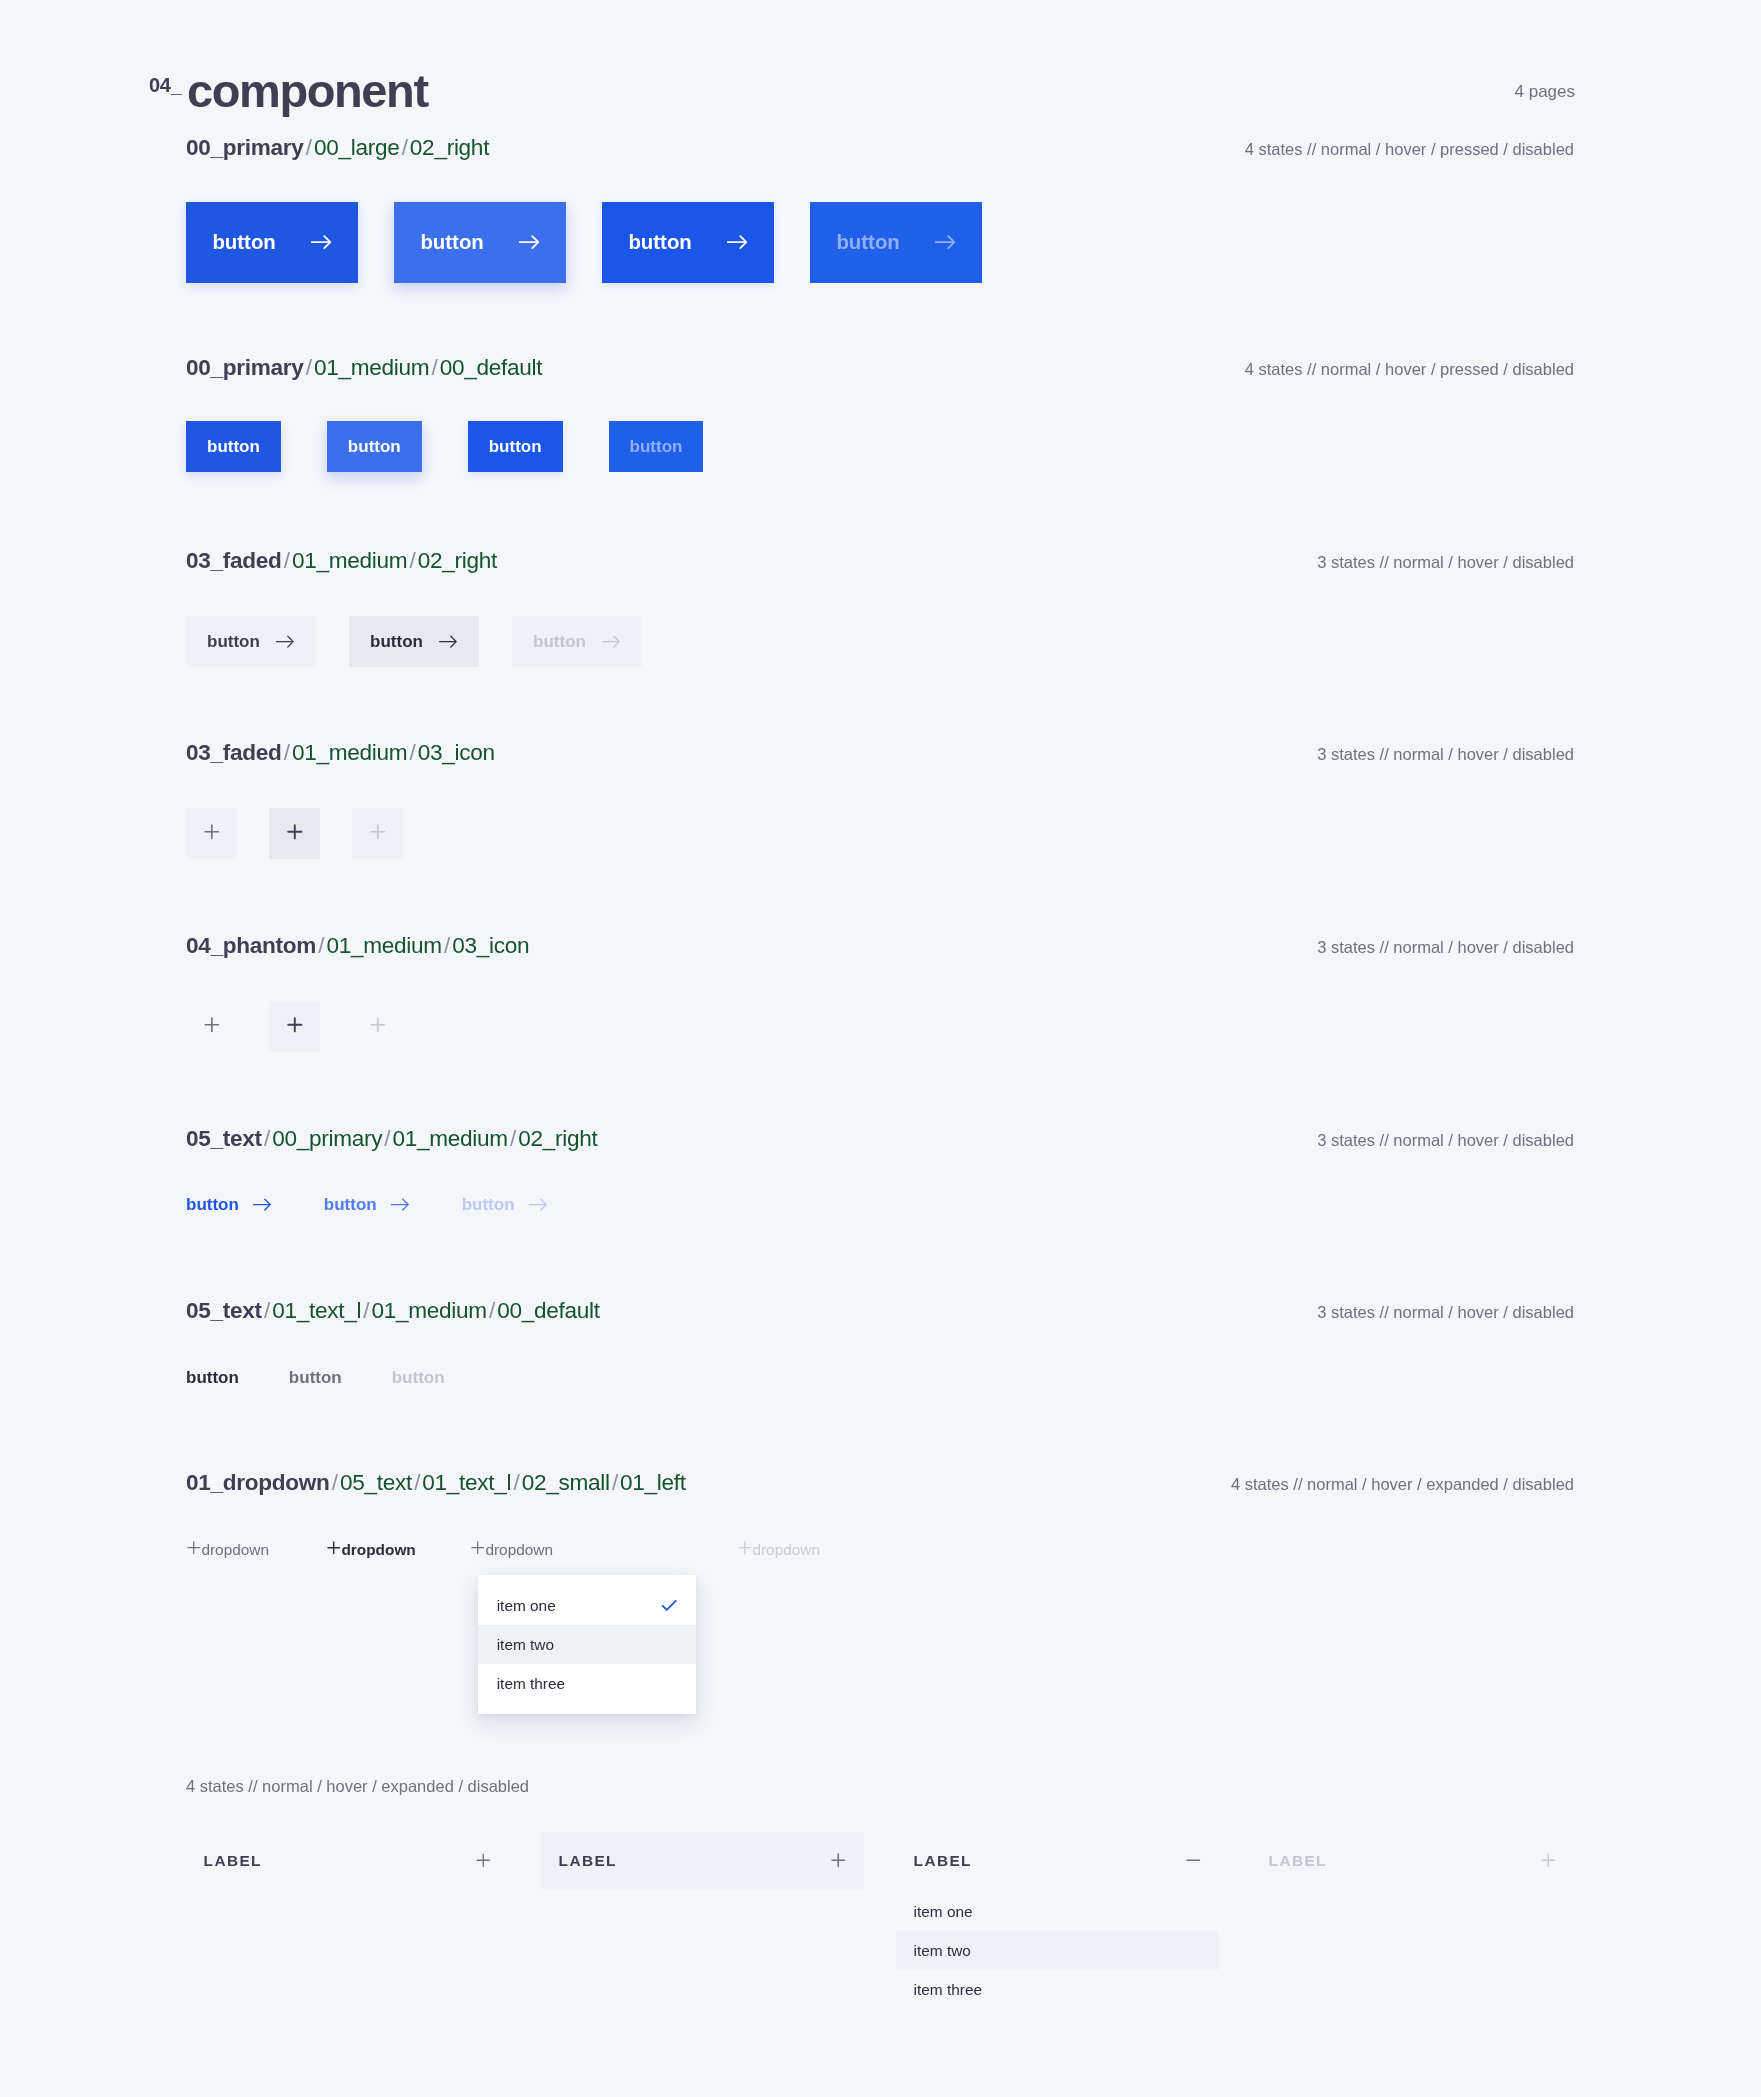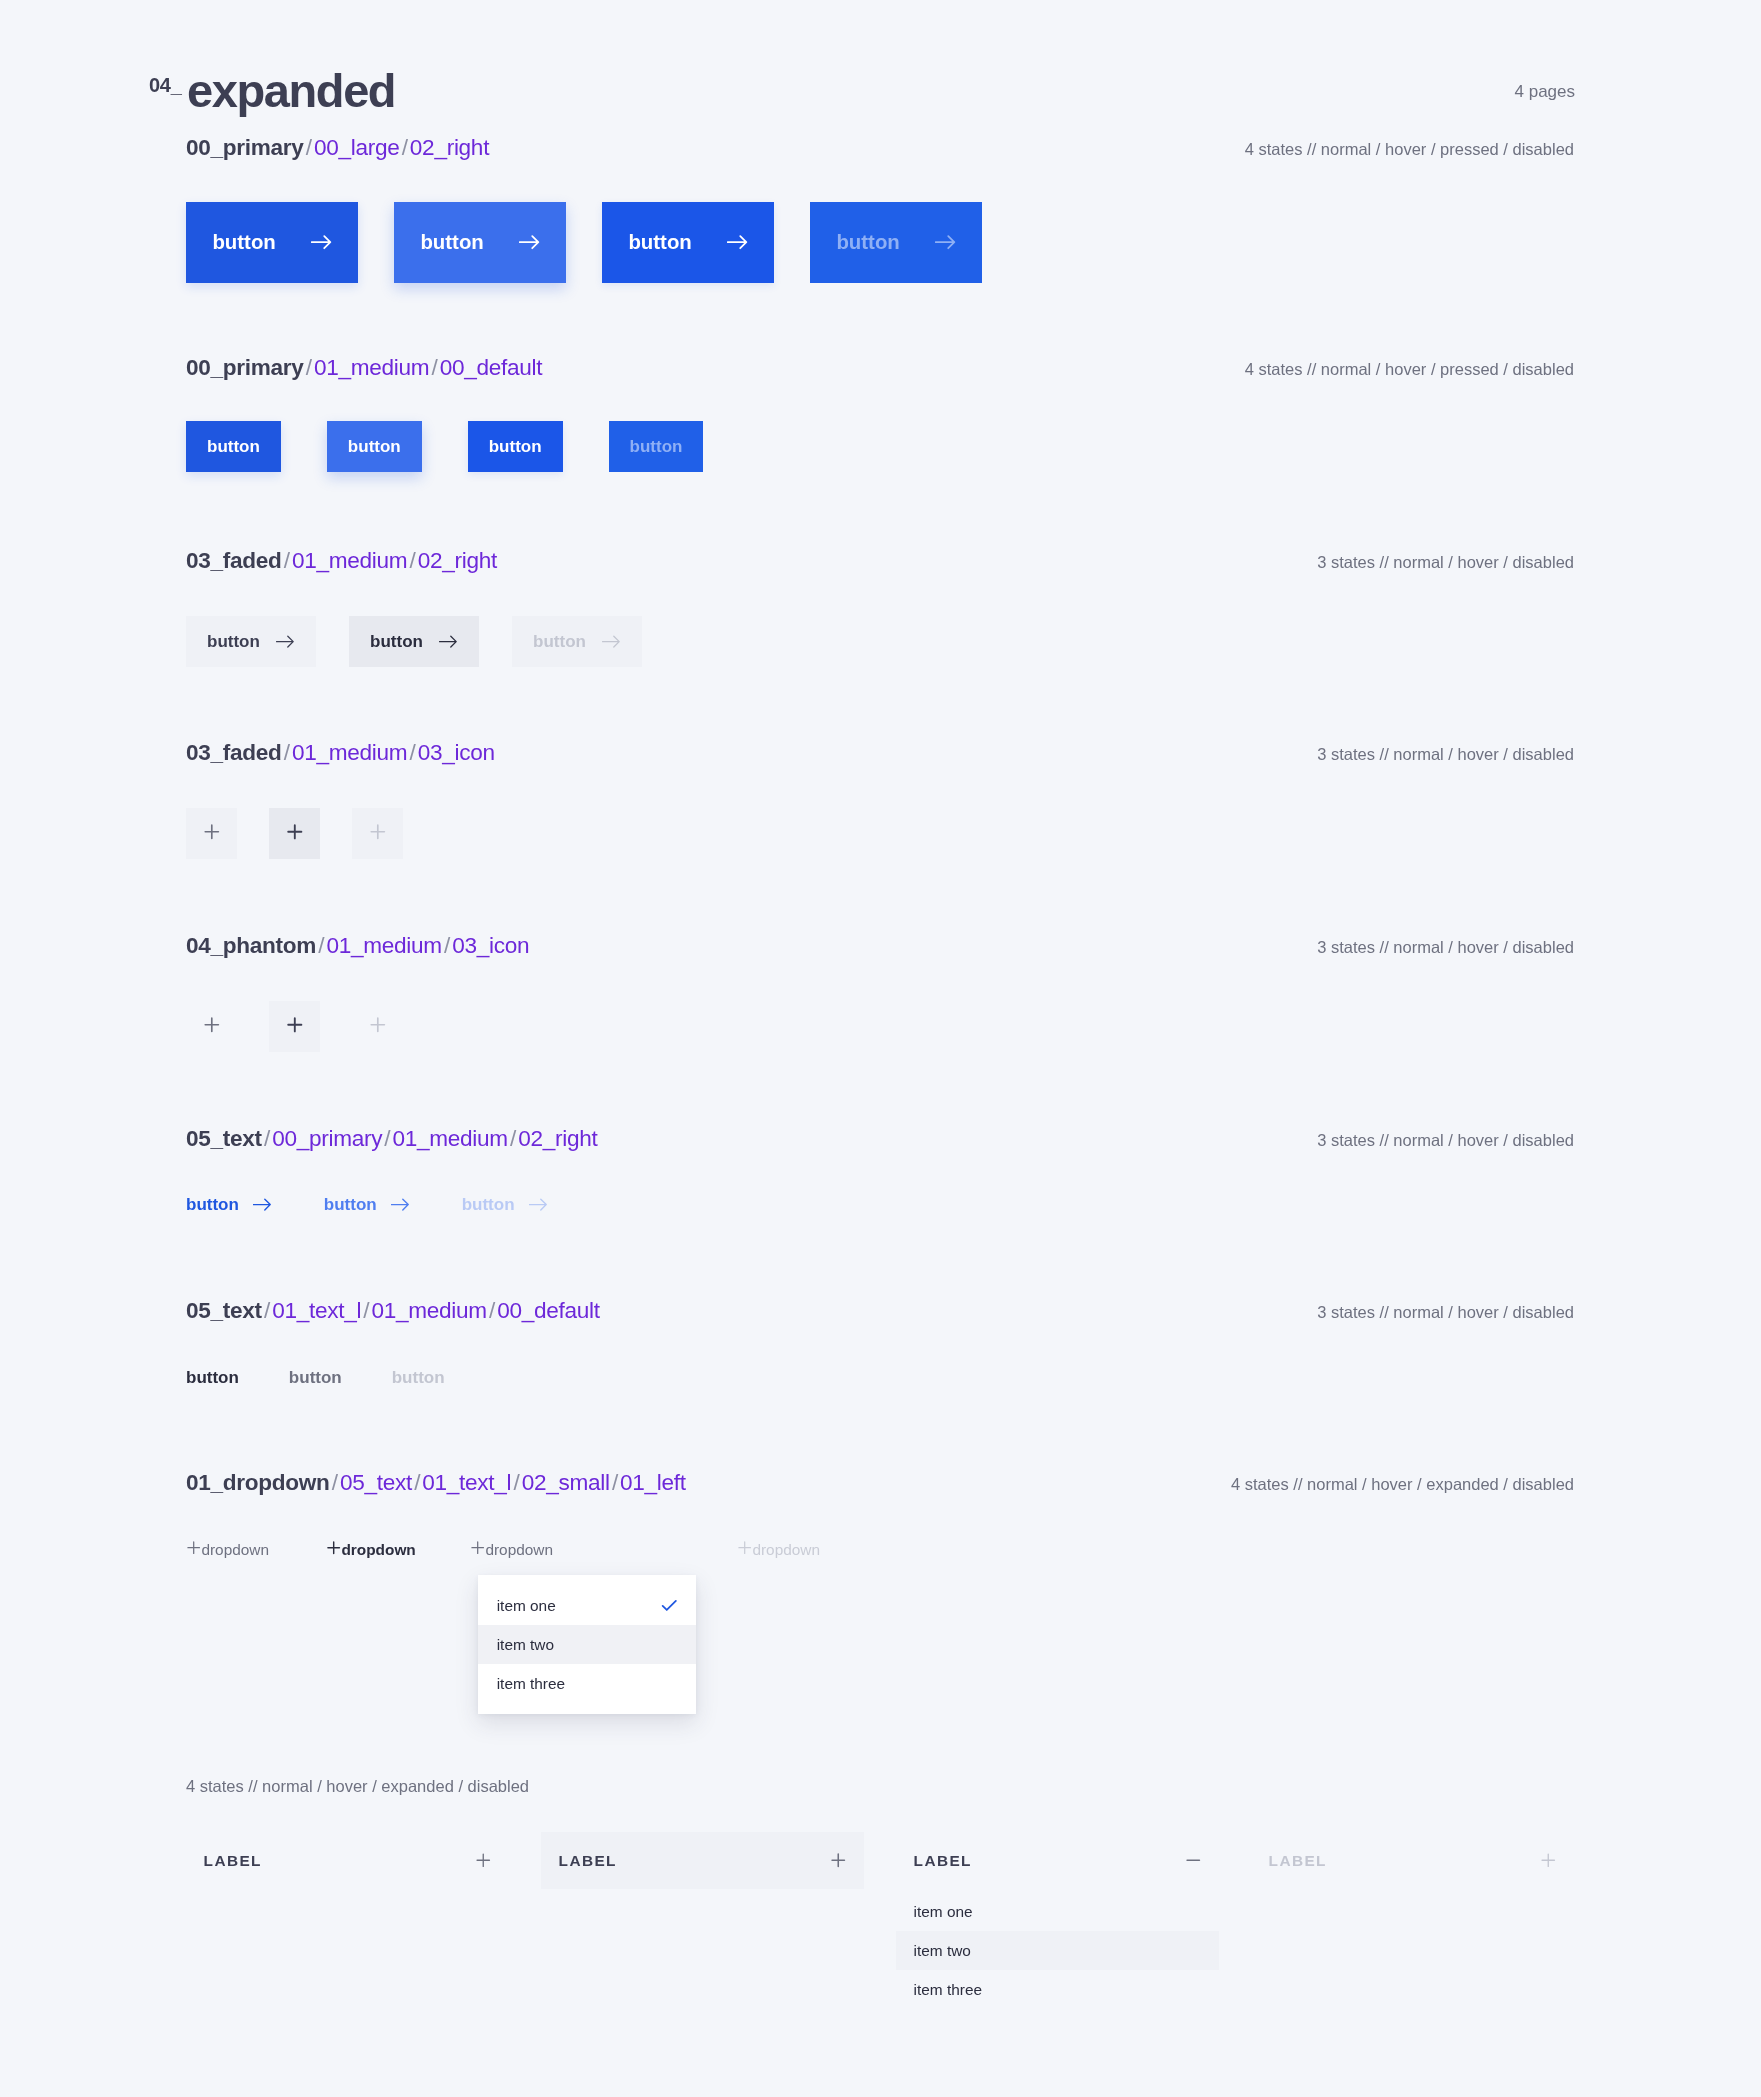--- a/index.html
+++ b/index.html
@@ -60,21 +60,21 @@
   .section { position: absolute; left: 186px; width: 1388px; }
   .sec-head {
     display: flex;
     align-items: baseline;
     justify-content: space-between;
     width: 100%;
   }
   .sec-title { font-size: 22.6px; letter-spacing: -0.3px; white-space: nowrap; }
   .sec-title .strong { font-weight: 700; color: #3d3f53; }
   .sec-title .slash { color: #8e91a3; font-weight: 400; padding: 0 2.2px; }
-  .sec-title .dim { color: #6d28d9; font-weight: 400; }
+  .sec-title .dim { color: #14532d; font-weight: 400; }
   .sec-states {
     font-size: 16.5px;
     color: #6e7180;
     font-weight: 400;
     white-space: nowrap;
   }
 
   .row { display: flex; align-items: flex-start; }
 
   
@@ -225,21 +225,21 @@
   .disc-item.is-hover { background: #eff1f6; }
 </style>
 </head>
 <body>
 
 <div class="page">
 
   <div class="header">
     <div class="title-wrap">
       <span class="title-num">04_</span>
-      <span class="title-main">expanded</span>
+      <span class="title-main">component</span>
     </div>
     <div class="pages-count">4 pages</div>
   </div>
 
   <div class="section" style="top:135px;">
     <div class="sec-head">
       <div class="sec-title">
         <span class="strong">00_primary</span><span class="slash">/</span><span class="dim">00_large</span><span class="slash">/</span><span class="dim">02_right</span>
       </div>
       <div class="sec-states">4 states // normal / hover / pressed / disabled</div>

